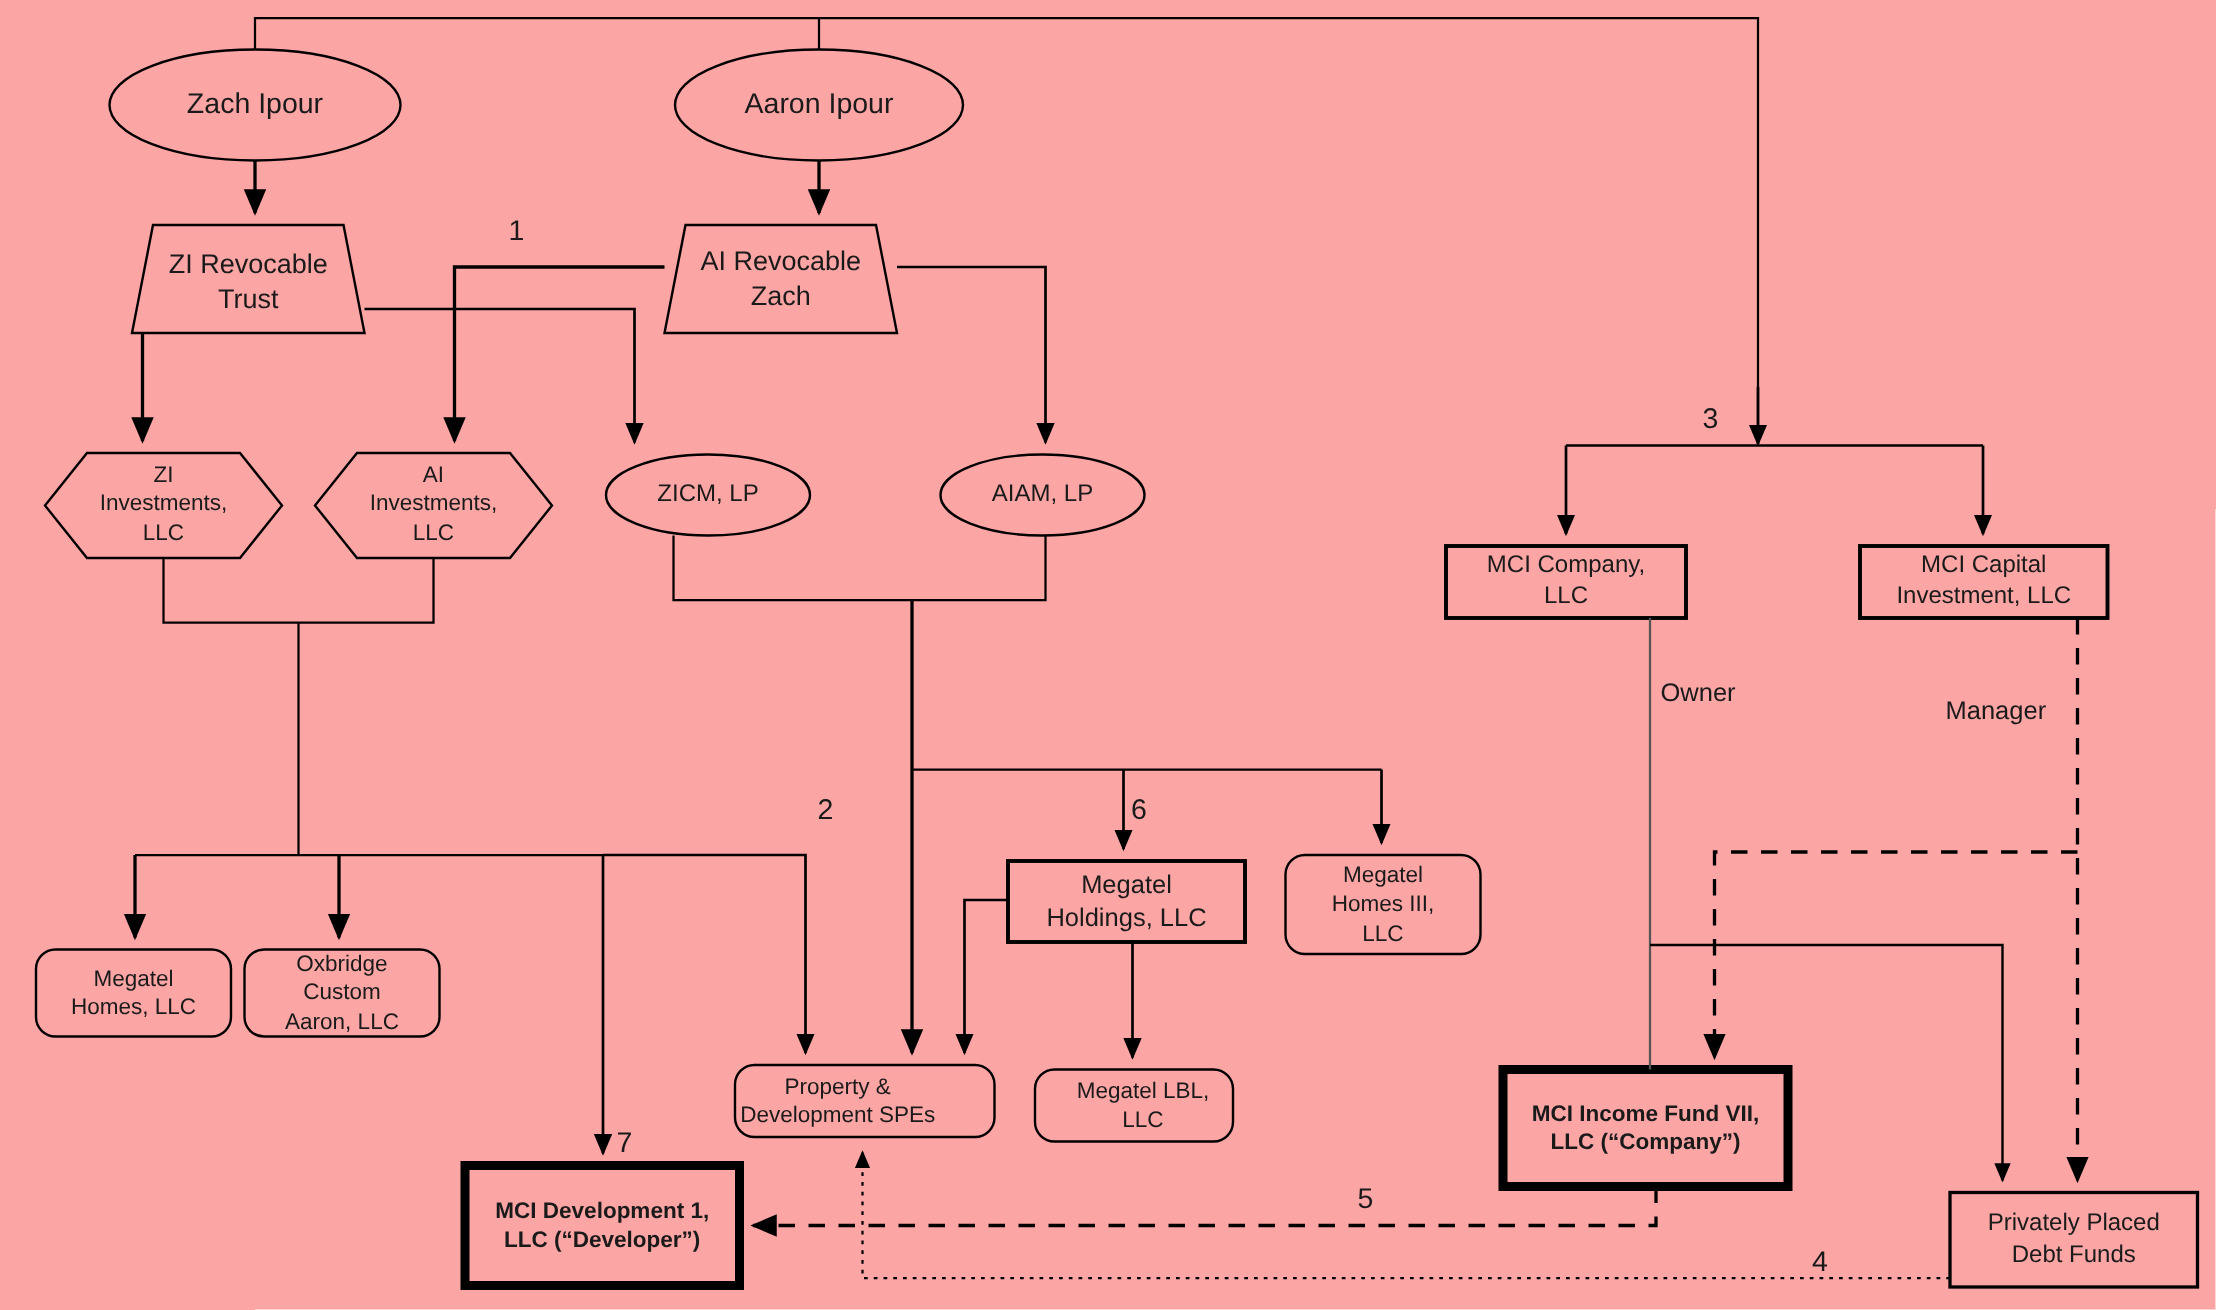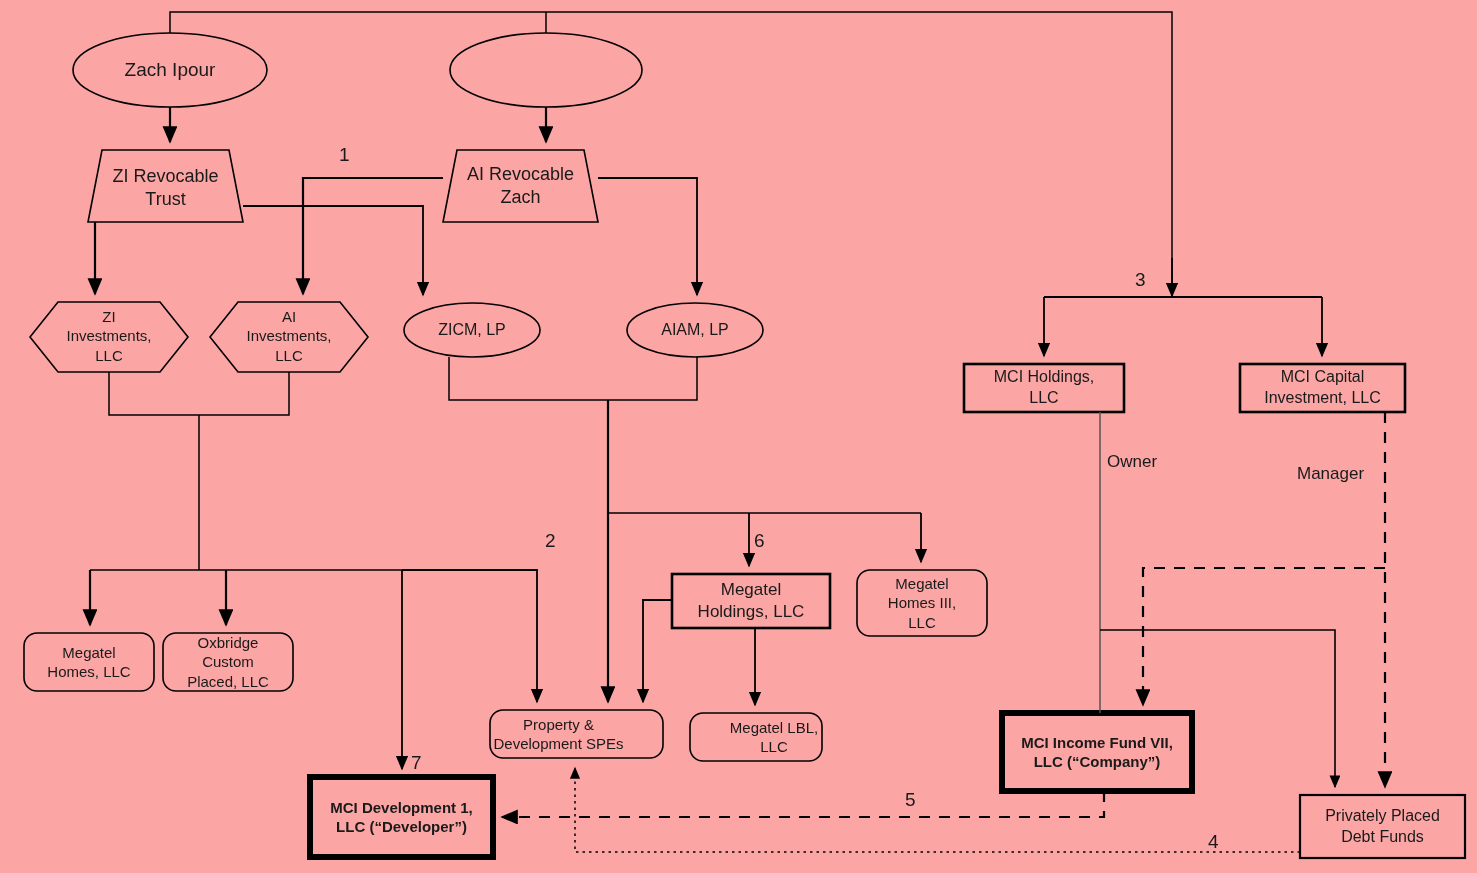--- a/index.html
+++ b/index.html
@@ -117,49 +117,50 @@
       <path d="M1385,568 L1143,568 L1143,705" stroke-width="2.2" stroke-dasharray="11,9" marker-end="url(#ahd)"></path>
 
       <path d="M1104,791 L1104,817 L502,817" stroke-width="2.2" stroke-dasharray="11,9" marker-end="url(#ahd)"></path>
 
       <path d="M1300,852 L575,852 L575,768" stroke-width="1.5" stroke-dasharray="2.5,4" marker-end="url(#ah)"></path>
 
     </g>
   </svg>
 
   <div class="node-label" style="left:73px;  top:33px;  width:194px; height:74px; font-size:19px;">Zach Ipour</div>
+  <div class="node-label" style="left:450px; top:33px;  width:192px; height:74px; font-size:19px;">Aaron Ipour</div>
   <div class="node-label" style="left:88px;  top:150px; width:155px; height:76px; font-size:18px;">ZI Revocable
 Trust</div>
   <div class="node-label" style="left:443px; top:150px; width:155px; height:72px; font-size:18px;">AI Revocable
 Zach</div>
   <div class="node-label" style="left:30px;  top:300px; width:158px; height:72px; font-size:15px;">ZI
 Investments,
 LLC</div>
   <div class="node-label" style="left:210px; top:300px; width:158px; height:72px; font-size:15px;">AI
 Investments,
 LLC</div>
   <div class="node-label" style="left:627px; top:303px; width:136px; height:54px; font-size:16px;">AIAM, LP</div>
   <div class="node-label" style="left:404px; top:303px; width:136px; height:54px; font-size:16px;">ZICM, LP</div>
-  <div class="node-label" style="left:964px; top:364px; width:160px; height:48px; font-size:16px;">MCI Holdings,
+  <div class="node-label" style="left:964px; top:364px; width:160px; height:48px; font-size:16px;">MCI Company,
 LLC</div>
   <div class="node-label" style="left:1240px; top:364px; width:165px; height:48px; font-size:16px;">MCI Capital
 Investment, LLC</div>
   <div class="node-label" style="left:24px;  top:633px; width:130px; height:58px; font-size:15px;">Megatel
 Homes, LLC</div>
   <div class="node-label" style="left:163px; top:631px; width:130px; height:62px; font-size:15px;">Oxbridge
 Custom
-Placed, LLC</div>
+Aaron, LLC</div>
   <div class="node-label" style="left:672px; top:574px; width:158px; height:54px; font-size:17px;">Megatel
 Holdings, LLC</div>
   <div class="node-label" style="left:857px; top:570px; width:130px; height:66px; font-size:15px;">Megatel
 Homes III,
 LLC</div>
   <div class="node-label" style="left:490px; top:710px; width:137px; height:48px; font-size:15px;">Property &amp;
 Development SPEs</div>
-  <div class="node-label" style="left:690px; top:713px; width:144px; height:48px; font-size:15px;padding-left:12px;">Megatel LBL,
+  <div class="node-label" style="left:690px; top:713px; width:144px; height:48px; font-size:15px;">Megatel LBL,
 LLC</div>
   <div class="node-label bold-label" style="left:1002px; top:713px; width:190px; height:78px; font-size:15px;">MCI Income Fund VII,
 LLC (“Company”)</div>
   <div class="node-label bold-label" style="left:310px;  top:777px; width:183px; height:80px; font-size:15px;text-align:center;">MCI Development 1,
 LLC (“Developer”)</div>
   <div class="node-label" style="left:1300px; top:795px; width:165px; height:63px; font-size:16px;border-radius:24px;">Privately Placed
 Debt Funds</div>
 
   <div class="edge-label" style="left:339px;  top:144px; font-size:19px;">1</div>
   <div class="edge-label" style="left:545px;  top:530px; font-size:19px;">2</div>

